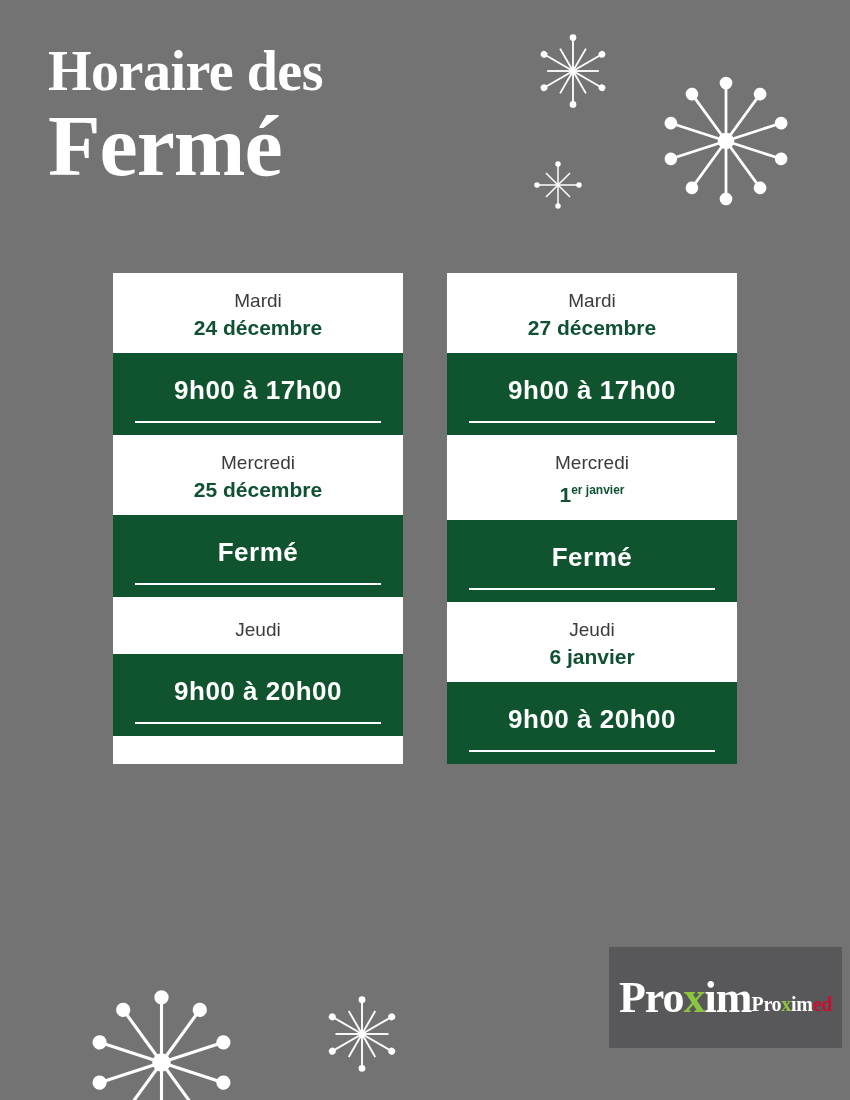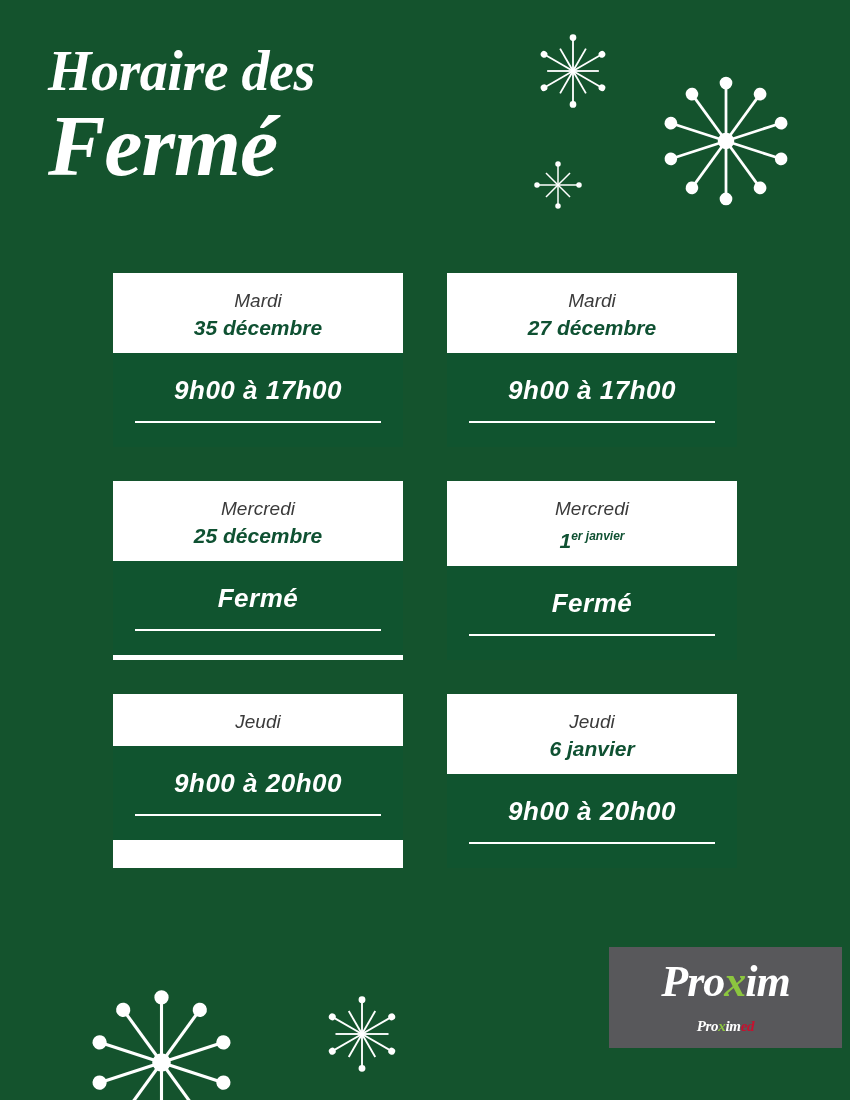--- a/index.html
+++ b/index.html
@@ -7,22 +7,21 @@
     width: 850px;
     height: 1100px;
     background: #a01b2b;
     font-family: "Liberation Sans", sans-serif;
     overflow: hidden;
   }
   #poster {
     position: relative;
     width: 850px;
     height: 1100px;
-    background: #14532d;
-    font-style: italic;
+    background: #737373;
   }
 
   
   .title-block {
     position: absolute;
     left: 48px;
     top: 42px;
     color: #ffffff;
   }
   .title-line1 {
@@ -47,21 +46,20 @@
   
   .grid {
     position: absolute;
     left: 113px;
     top: 273px;
     width: 624px;
   }
   .row {
     display: flex;
     justify-content: space-between;
-    margin-bottom: 34px;
   }
   .card {
     width: 290px;
     background: #ffffff;
     border: 0;
   }
   .card-head {
     padding: 16px 10px 12px 10px;
     text-align: center;
     background: #ffffff;
@@ -77,21 +75,21 @@
     color: #0f5132;
     line-height: 26px;
     margin-top: 2px;
   }
   .card-date sup {
     font-size: 12px;
     vertical-align: super;
   }
   .card-body {
     background: #10542f;
-    padding: 22px 22px 24px 22px;
+    padding: 22px 22px 12px 22px;
     text-align: center;
   }
   .card-hours {
     font-size: 26px;
     font-weight: bold;
     color: #ffffff;
     letter-spacing: 0.5px;
     padding-bottom: 16px;
     border-bottom: 2px solid #ffffff;
     line-height: 30px;
@@ -99,38 +97,38 @@
 
   
   .logo {
     position: absolute;
     left: 609px;
     top: 947px;
     width: 233px;
     height: 101px;
     background: #58585b;
     display: flex;
-    flex-direction: column;
+    flex-direction: row;
     align-items: center;
     justify-content: center;
   }
   .logo-main {
     font-family: "Liberation Serif", serif;
     font-weight: bold;
     font-size: 44px;
     color: #ffffff;
     line-height: 44px;
     letter-spacing: -1px;
     position: relative;
   }
   .logo-x { color: #8cc63f; }
   .logo-sub {
     font-family: "Liberation Serif", serif;
     font-weight: bold;
-    font-size: 15px;
+    font-size: 20px;
     color: #ffffff;
     line-height: 20px;
     margin-top: 12px;
     letter-spacing: -0.3px;
   }
   .logo-sub .x2 { color: #8cc63f; }
   .logo-sub .ed { color: #c8102e; }
 </style>
 </head>
 <body>
@@ -380,21 +378,21 @@
       </g>
     </svg>
   </div>
 
   <div class="grid">
 
     <div class="row">
       <div class="card">
         <div class="card-head">
           <div class="card-day">Mardi</div>
-          <div class="card-date"><span>35 décembre</span></div>
+          <div class="card-date"><span>24 décembre</span></div>
         </div>
         <div class="card-body">
           <div class="card-hours">9h00 à 17h00</div>
         </div>
       </div>
       <div class="card">
         <div class="card-head">
           <div class="card-day">Mardi</div>
           <div class="card-date"><span>27 décembre</span></div>
         </div>

